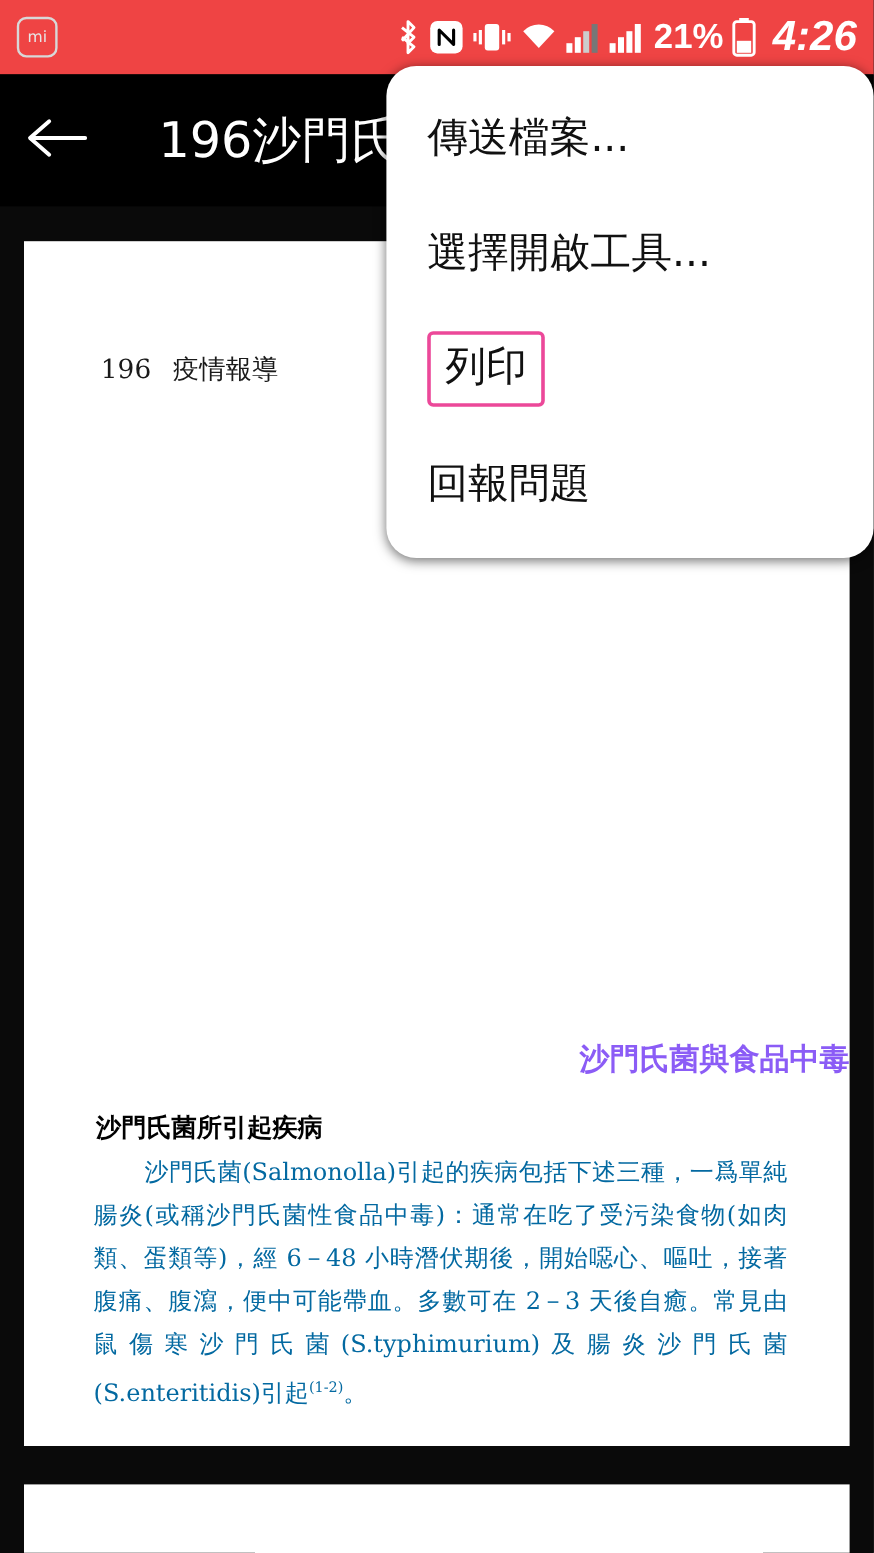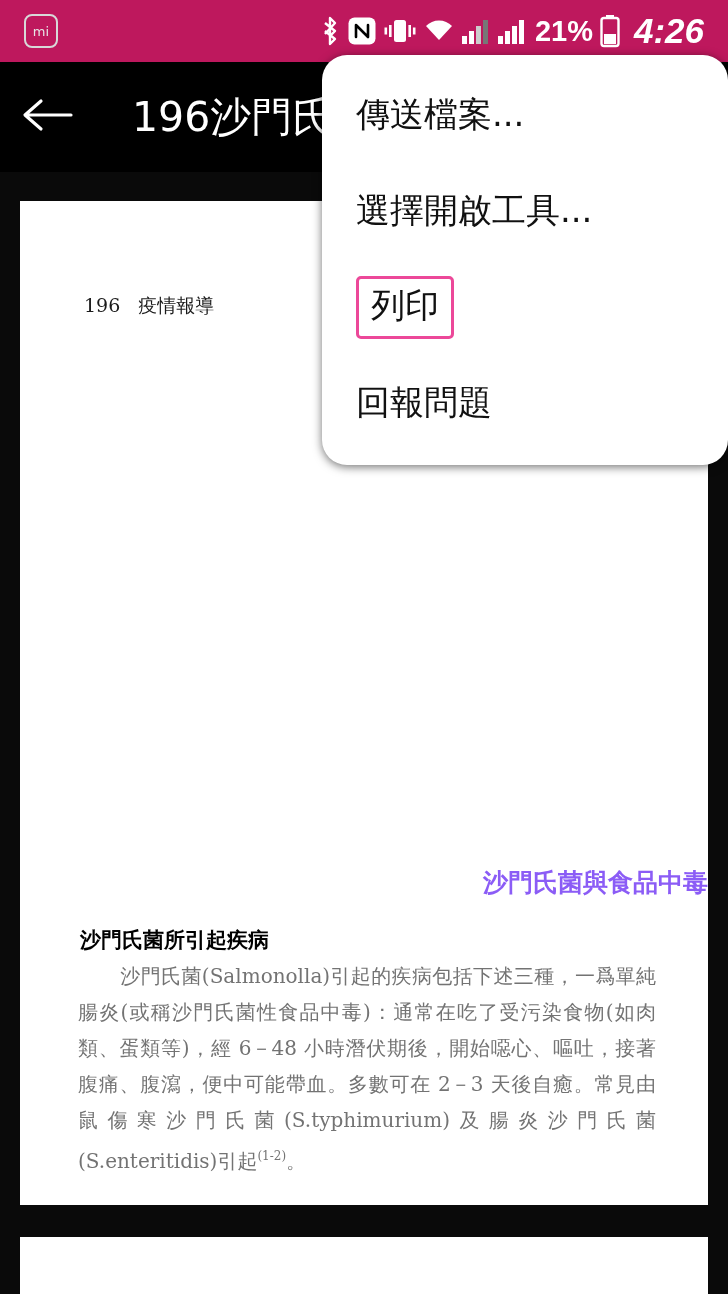--- a/index.html
+++ b/index.html
@@ -14,26 +14,26 @@
     overflow: hidden;
     font-family: "Liberation Sans", sans-serif;
   }
 
   
   #status-bar {
     position: absolute;
     top: 0; left: 0;
     width: 728px;
     height: 62px;
-    background: #be185d;
+    background: #ef4444;
     color: #fff;
     display: flex;
     align-items: center;
     box-sizing: border-box;
-    padding: 0 24px;
+    padding: 0 14px;
   }
   #status-left {
     display: flex;
     align-items: center;
   }
   .mi-badge {
     width: 30px; height: 30px;
     border: 2px solid #d8d8d8;
     border-radius: 8px;
     display: flex;
@@ -120,21 +120,21 @@
     top: 1065px;
     left: 20px;
     width: 688px;
     height: 60px;
     background: #ffffff;
   }
   #page-header {
     position: absolute;
     top: 92px;
     left: 64px;
-    font-size: 19px;
+    font-size: 22px;
     color: #1a1a1a;
     font-family: "DejaVu Serif", "Liberation Serif", serif;
   }
   #page-header .pnum { margin-right: 18px; }
 
   #doc-title {
     position: absolute;
     top: 665px;
     left: 0;
     width: 688px;
@@ -153,21 +153,21 @@
     color: #000;
     font-family: Liberation Mono, monospace;
   }
   #doc-body {
     position: absolute;
     top: 757px;
     left: 58px;
     width: 578px;
     font-size: 20px;
     line-height: 36px;
-    color: #737373;
+    color: #0369a1;
     text-align: justify;
     font-family: "DejaVu Serif", "Liberation Serif", serif;
   }
   #doc-body .indent { display: inline-block; width: 42px; }
   #doc-body sup { font-size: 12px; }
 
   
   #popup-menu {
     position: absolute;
     top: 55px;

